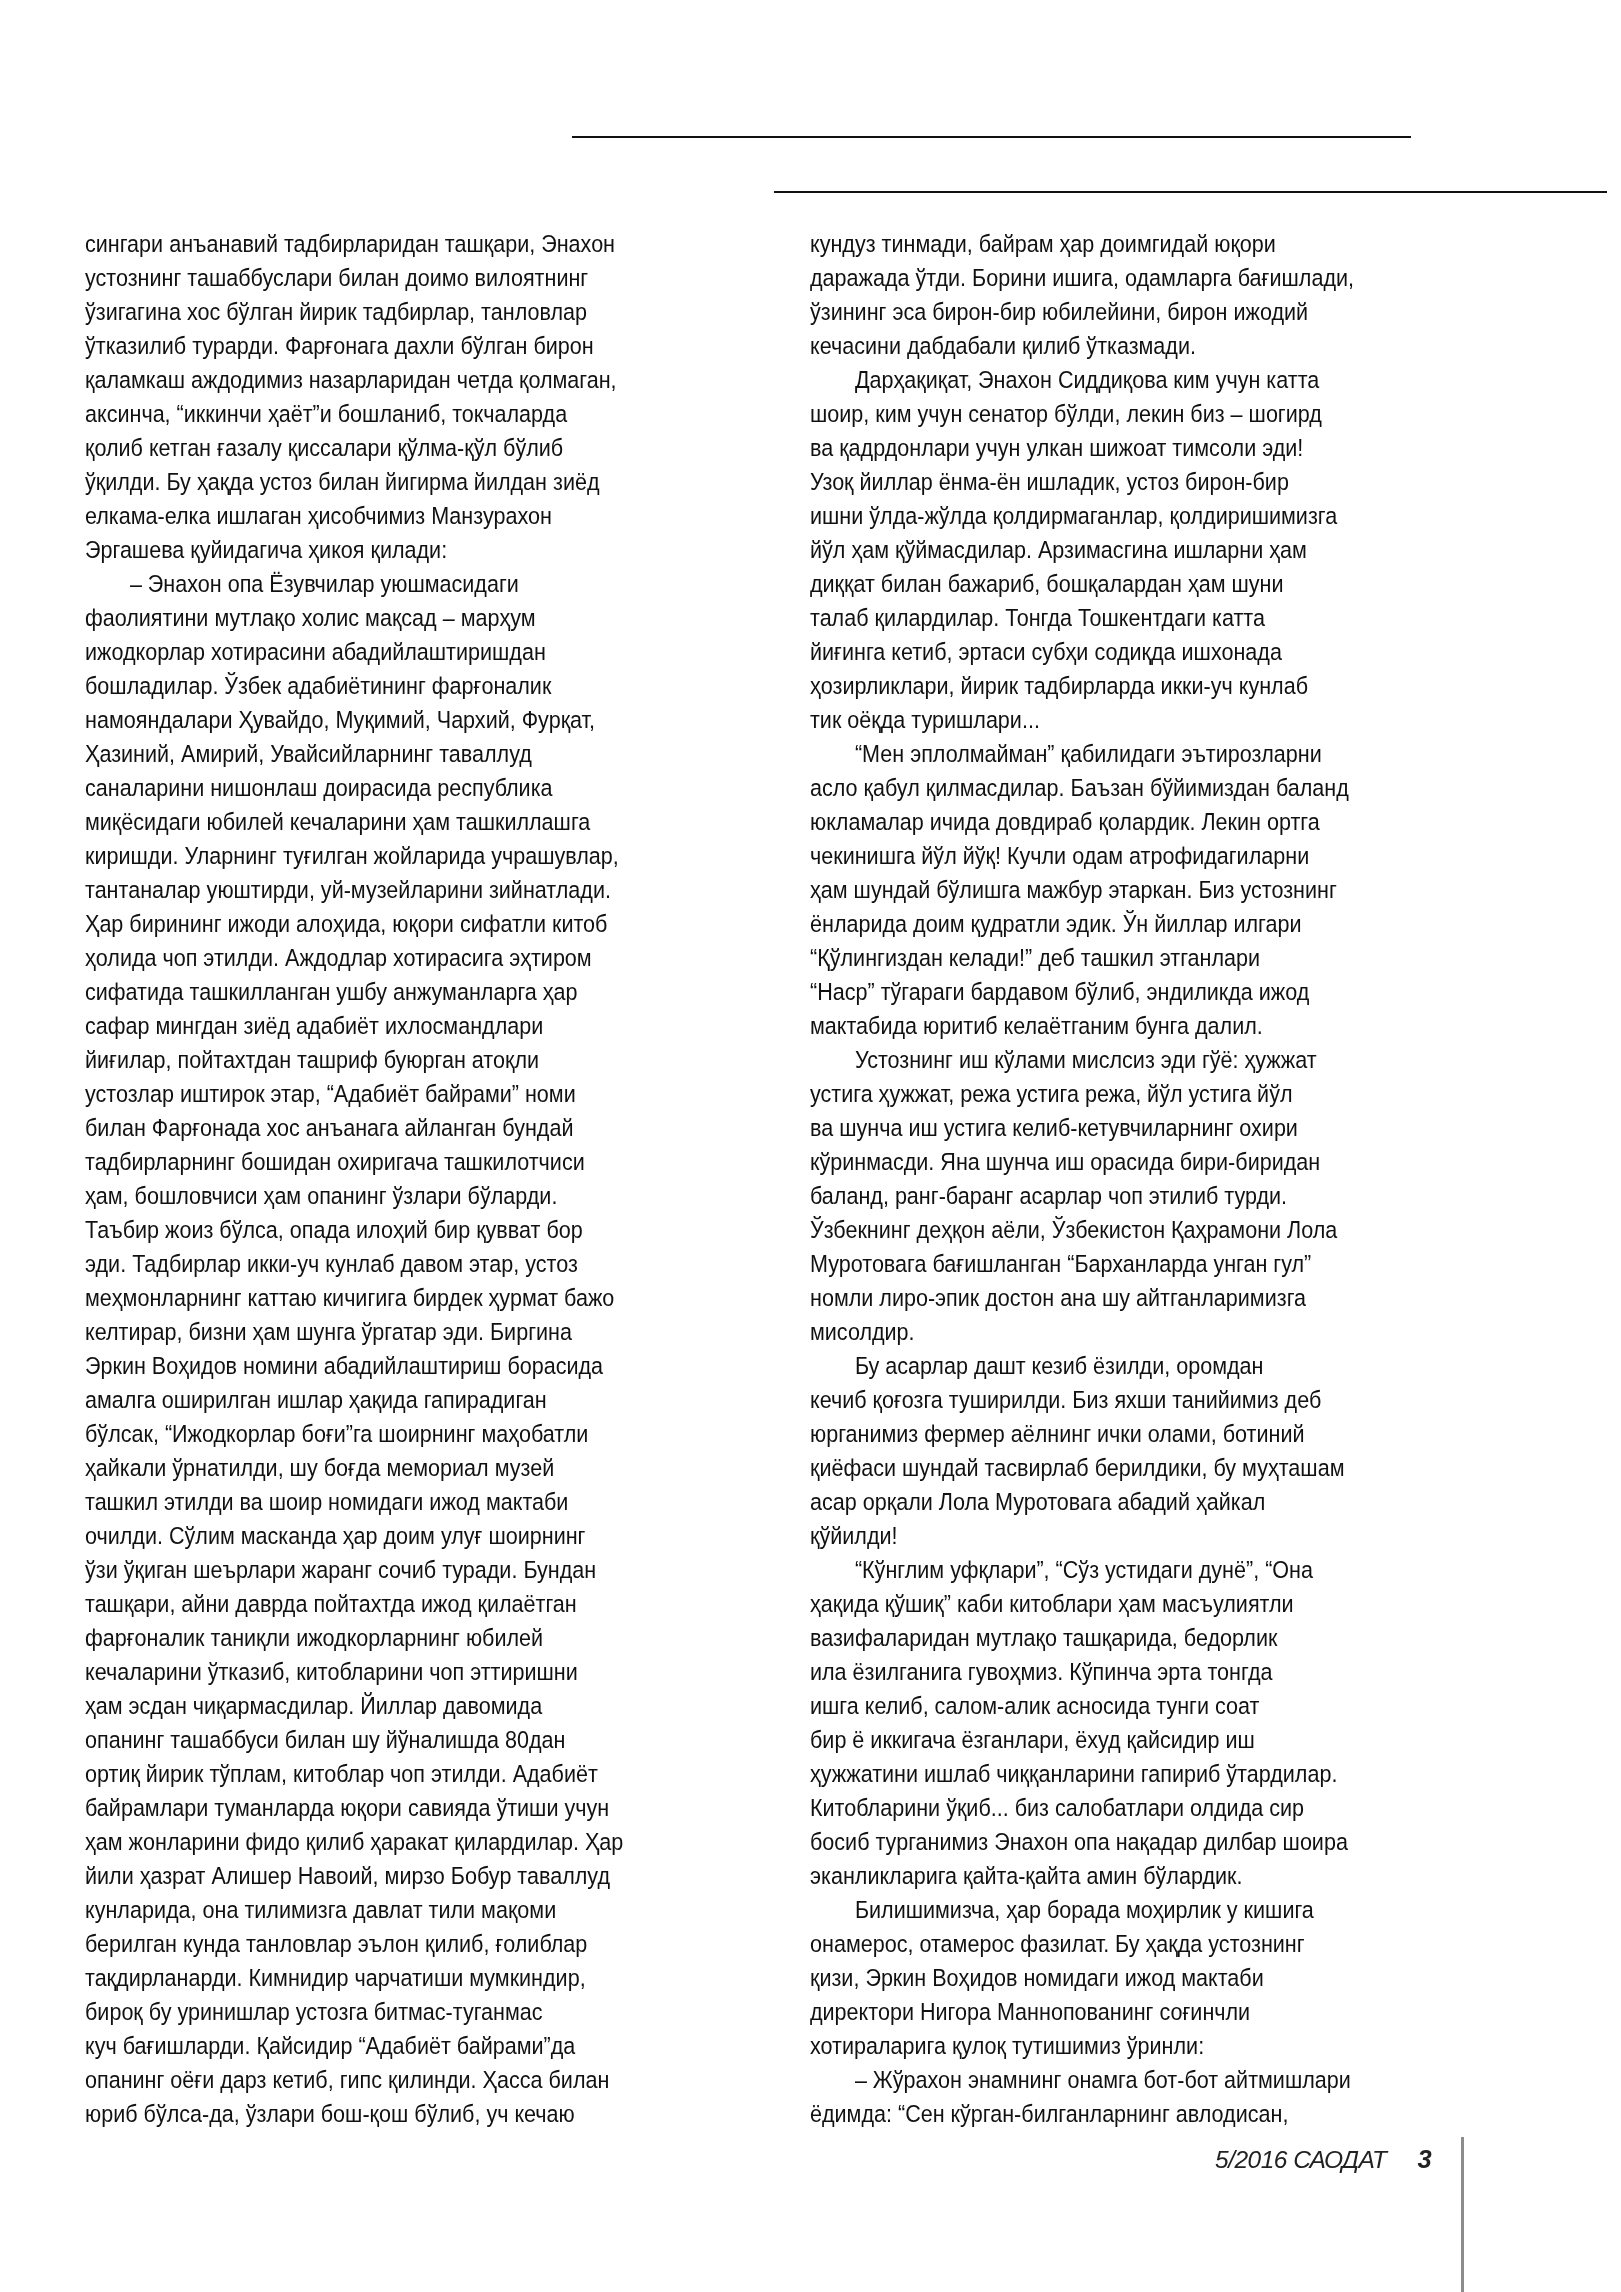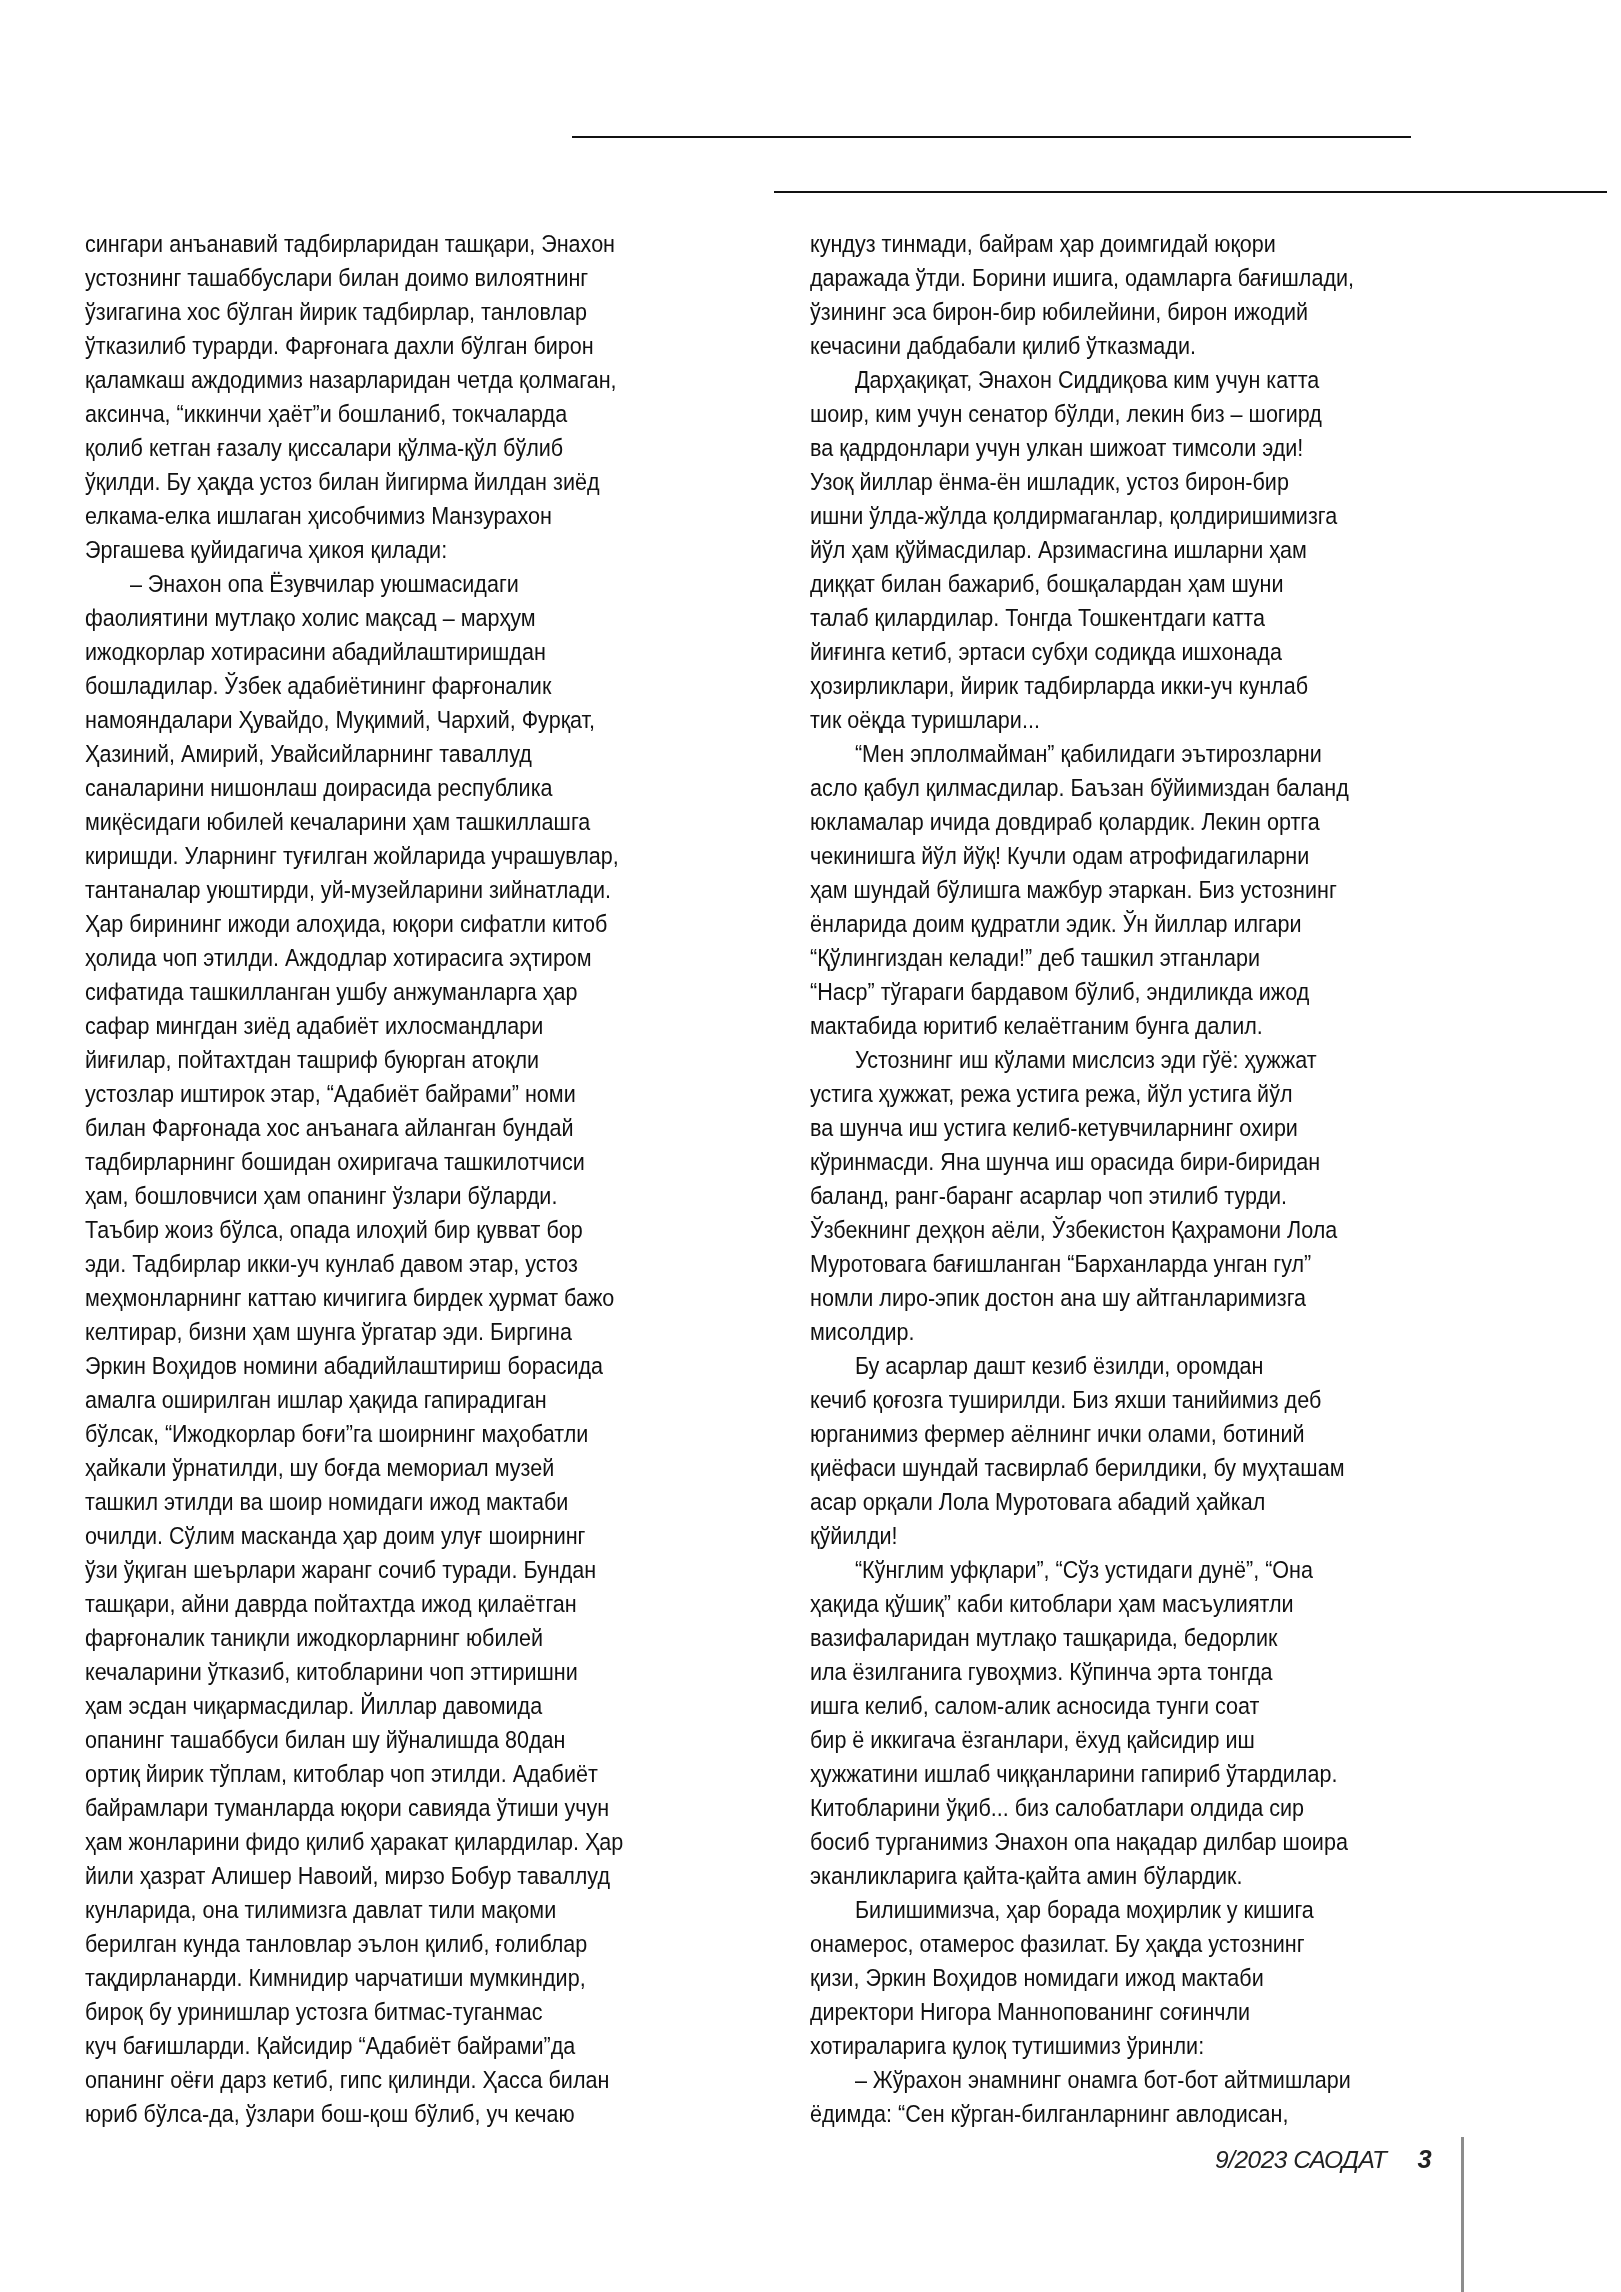--- a/index.html
+++ b/index.html
@@ -145,16 +145,16 @@
     <span class="ln indent" style="height: 34px; line-height: 34px;">Билишимизча, ҳар борада моҳирлик у кишига</span>
     <span class="ln" style="height: 34px; line-height: 34px;">онамерос, отамерос фазилат. Бу ҳақда устознинг</span>
     <span class="ln" style="height: 34px; line-height: 34px;">қизи, Эркин Воҳидов номидаги ижод мактаби</span>
     <span class="ln" style="height: 34px; line-height: 34px;">директори Нигора Маннопованинг соғинчли</span>
     <span class="ln" style="height: 34px; line-height: 34px;">хотираларига қулоқ тутишимиз ўринли:</span>
     <span class="ln indent" style="height: 34px; line-height: 34px;">– Жўрахон энамнинг онамга бот-бот айтмишлари</span>
     <span class="ln" style="height: 34px; line-height: 34px;">ёдимда: “Сен кўрган-билганларнинг авлодисан,</span>
   </div>
 
 <div class="footer">
-  <span class="issue">9/2023 САОДАТ</span><span class="pageno">3</span>
+  <span class="issue">5/2016 САОДАТ</span><span class="pageno">3</span>
 </div>
 <div class="vbar"></div>
 
 
 </body></html>

